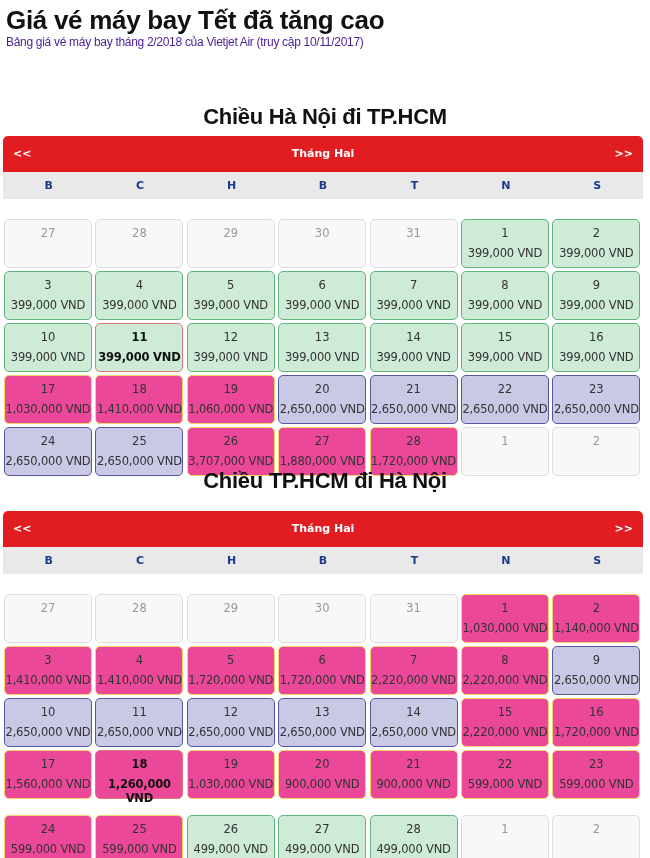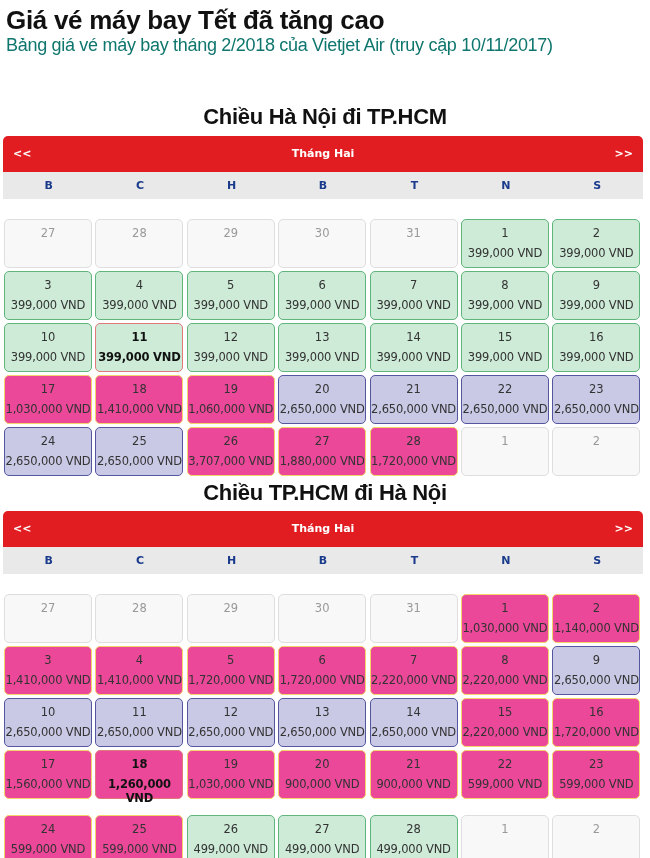--- a/index.html
+++ b/index.html
@@ -6,21 +6,21 @@
   html, body { width: 650px; height: 858px; background: #ffffff; overflow: hidden; }
   body { position: relative; font-family: "Liberation Sans", sans-serif; color: #222; }
   .title {
     position: absolute; left: 6px; top: 5px;
     font-family: "Liberation Sans", sans-serif; font-weight: bold;
     font-size: 26px; color: #111; letter-spacing: -0.3px;
   }
   .subtitle {
     position: absolute; left: 6px; top: 35px;
     font-family: "Liberation Sans", sans-serif;
-    font-size: 18px; color: #0f766e; letter-spacing: -0.3px;
+    font-size: 12px; color: #4c1d95; letter-spacing: -0.3px;
   }
   .cal-title {
     position: absolute; left: 0; width: 650px; text-align: center;
     font-family: "Liberation Sans", sans-serif; font-weight: bold;
     font-size: 22px; color: #111; letter-spacing: -0.3px;
   }
   .cal {
     position: absolute; left: 3px; width: 640px;
   }
   .cal-head {
@@ -215,21 +215,21 @@
         <span class="day">1</span>
         <span class="price"></span>
       </div>
       <div class="cell other">
         <span class="day">2</span>
         <span class="price"></span>
       </div>
     </div>
 </div>
 
-<div class="cal-title" style="top:480px;text-align:center;">Chiều TP.HCM đi Hà Nội</div>
+<div class="cal-title" style="top:468px;text-align:center;">Chiều TP.HCM đi Hà Nội</div>
 <div class="cal" style="top:511px;">
   <div class="cal-head">
     <span class="prev">&lt;&lt;</span>
     <span class="month">Tháng Hai</span>
     <span class="next">&gt;&gt;</span>
   </div>
   <div class="weekdays">
     <div>B</div>
     <div>C</div>
     <div>H</div>

